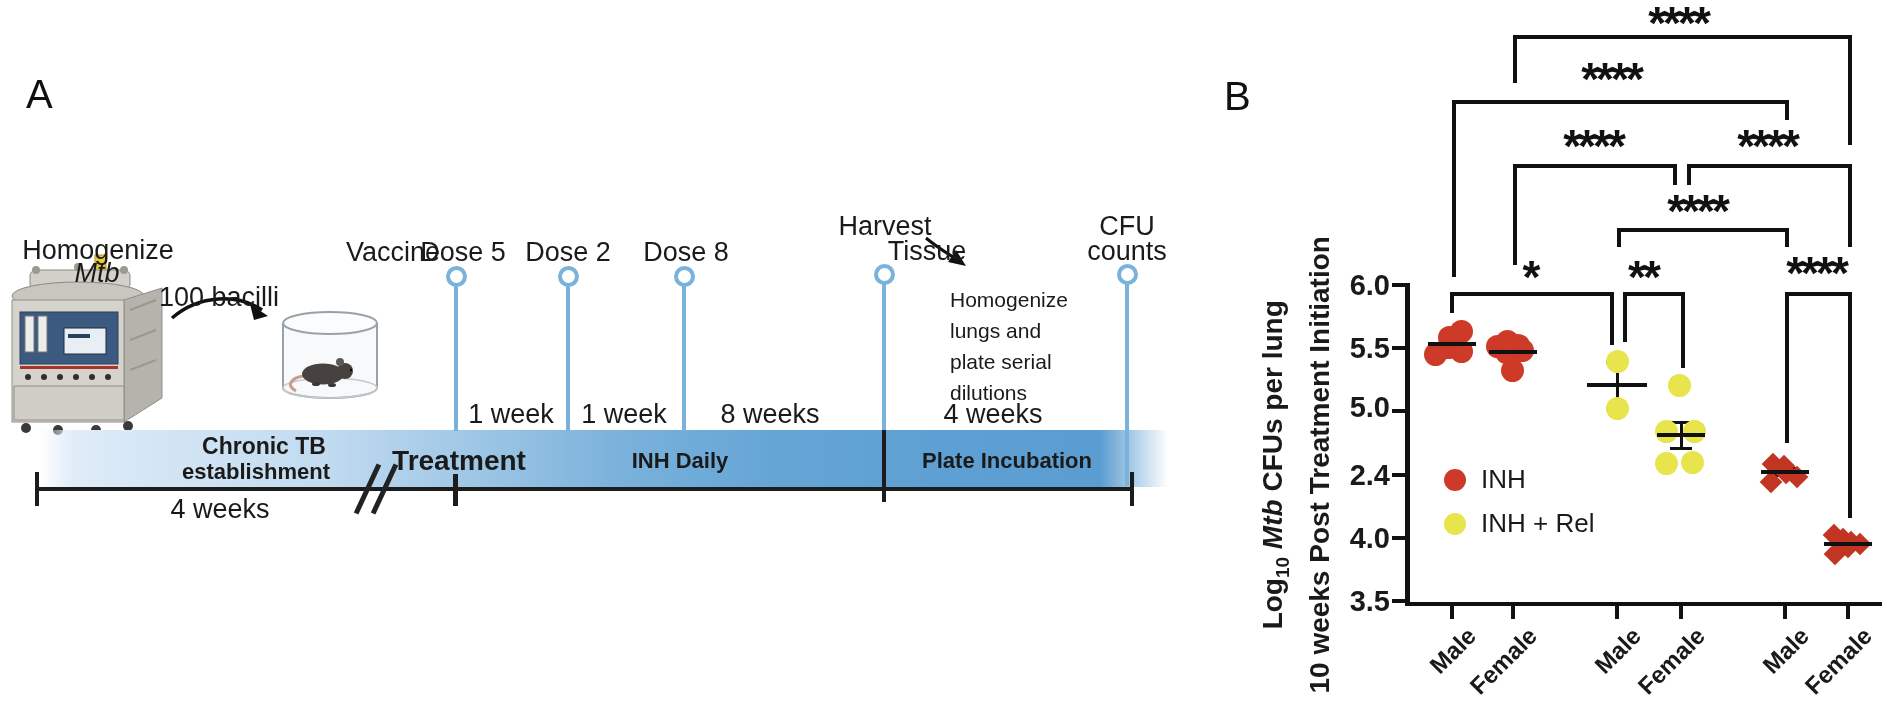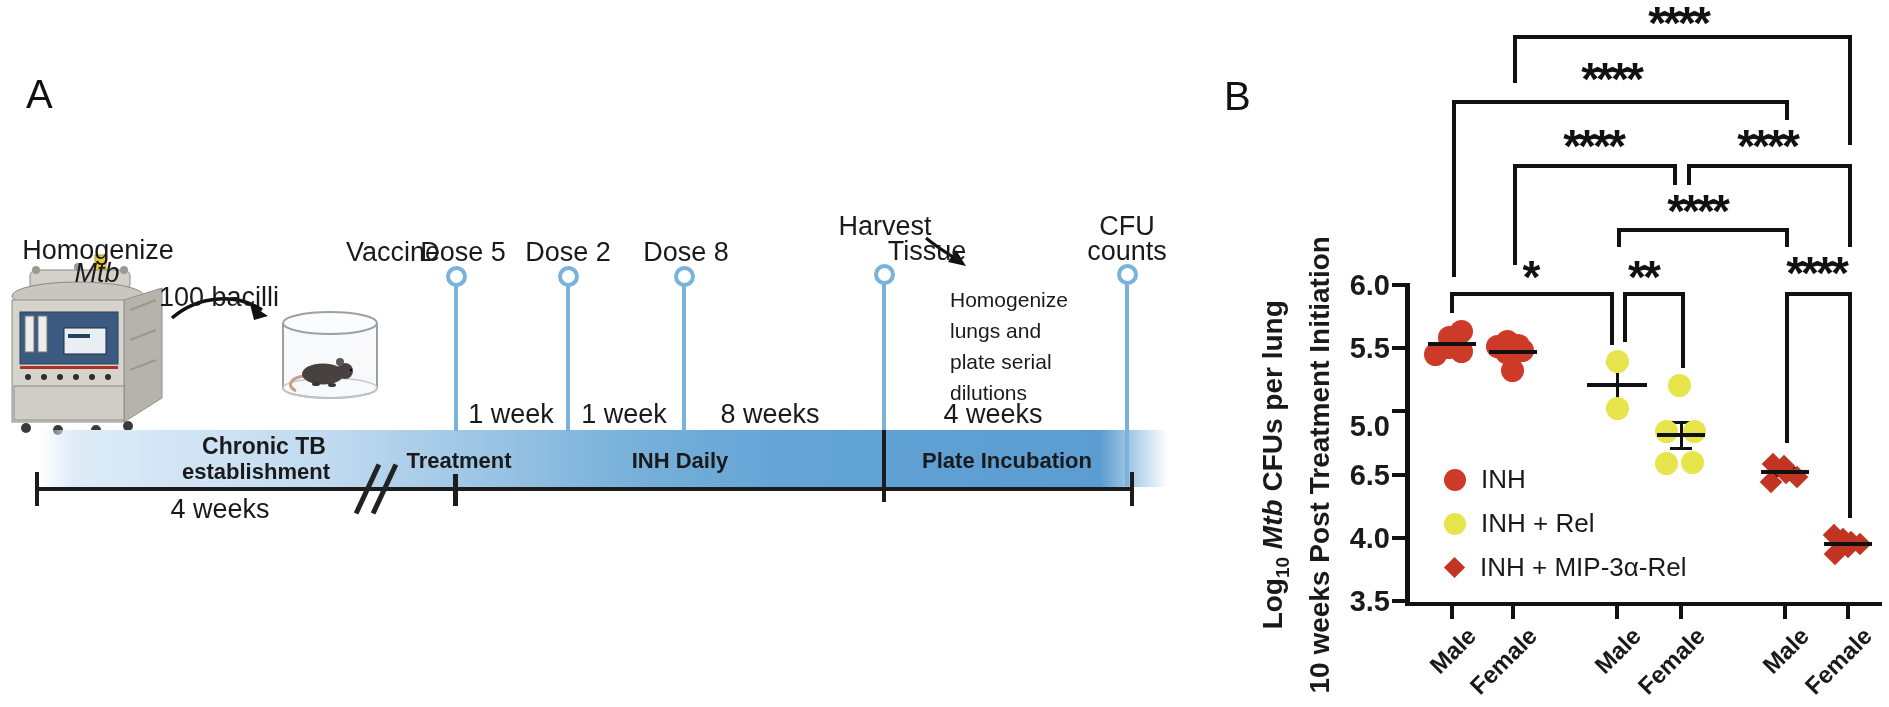--- a/index.html
+++ b/index.html
@@ -140,21 +140,21 @@
       <div>lungs and</div>
       <div>plate serial</div>
       <div>dilutions</div>
     </div>
   <div class="lbl" style="left:511px;top:402px;">1 week</div>
   <div class="lbl" style="left:624px;top:402px;">1 week</div>
   <div class="lbl" style="left:770px;top:402px;">8 weeks</div>
   <div class="lbl" style="left:993px;top:402px;">4 weeks</div>
   <div class="lbl bold" style="left:264px;top:434px;font-size:23px;">Chronic TB</div>
   <div class="lbl bold" style="left:256px;top:459px;font-size:22px;">establishment</div>
-  <div class="lbl bold" style="left:459px;top:448px;font-size:22px;">Treatment</div>
+  <div class="lbl bold" style="left:459px;top:448px;font-size:28px;">Treatment</div>
   <div class="lbl bold" style="left:680px;top:448px;font-size:22px;">INH Daily</div>
   <div class="lbl bold" style="left:1007px;top:448px;font-size:22px;">Plate Incubation</div>
   <div class="lbl" style="left:220px;top:497px;">4 weeks</div>
 
   <div class="panel-letter" style="left:1224px;top:74px;">B</div>
 
   <div id="ylabel">
     <div>
       <span>Log</span><sub>10</sub><span class="ital"> Mtb </span><span>CFUs per lung</span>
     </div>
@@ -162,23 +162,23 @@
   </div>
 
   <div id="chart" class="abs" style="left:0;top:0;width:1889px;height:707px;">
       <div class="axis" style="left: 1405px; top: 283px; width: 5px; height: 323px;"></div>
       <div class="axis" style="left: 1405px; top: 602px; width: 477px; height: 4px;"></div>
       <div class="axis" style="left: 1392px; top: 283px; width: 13px; height: 4px;"></div>
       <div class="ytick-label" style="left: 1320px; top: 269px;">6.0</div>
       <div class="axis" style="left: 1392px; top: 346.2px; width: 13px; height: 4px;"></div>
       <div class="ytick-label" style="left: 1320px; top: 332.2px;">5.5</div>
       <div class="axis" style="left: 1392px; top: 409.4px; width: 13px; height: 4px;"></div>
-      <div class="ytick-label" style="left: 1320px; top: 410px;">5.0</div>
+      <div class="ytick-label" style="left: 1320px; top: 391px;">5.0</div>
       <div class="axis" style="left: 1392px; top: 472.6px; width: 13px; height: 4px;"></div>
-      <div class="ytick-label" style="left: 1320px; top: 458.6px;">6.5</div>
+      <div class="ytick-label" style="left: 1320px; top: 458.6px;">2.4</div>
       <div class="axis" style="left: 1392px; top: 535.8px; width: 13px; height: 4px;"></div>
       <div class="ytick-label" style="left: 1320px; top: 521.8px;">4.0</div>
       <div class="axis" style="left: 1392px; top: 599px; width: 13px; height: 4px;"></div>
       <div class="ytick-label" style="left: 1320px; top: 585px;">3.5</div>
       <div class="axis" style="left: 1450px; top: 606px; width: 4px; height: 13px;"></div>
       <div class="xtick-label" style="left: 1332px; top: 622px;">Male</div>
       <div class="axis" style="left: 1511px; top: 606px; width: 4px; height: 13px;"></div>
       <div class="xtick-label" style="left: 1393px; top: 622px;">Female</div>
       <div class="axis" style="left: 1615px; top: 606px; width: 4px; height: 13px;"></div>
       <div class="xtick-label" style="left: 1497px; top: 622px;">Male</div>
@@ -274,18 +274,14 @@
       <div class="pt-diamond" style="left: 1840px; top: 538.648px; width: 16px; height: 16px; background: rgb(194, 53, 34);"></div>
       <div class="meanline" style="left: 1824px; top: 542.12px; width: 48px;"></div>
       <div class="legend-row" style="left: 1444px; top: 464px;">
         <span style="width: 22px; height: 22px; border-radius: 50%; background: rgb(205, 58, 39); display: inline-block;"></span>
         <span>INH</span>
       </div>
       <div class="legend-row" style="left: 1444px; top: 508px;">
         <span style="width: 22px; height: 22px; border-radius: 50%; background: rgb(231, 228, 76); display: inline-block;"></span>
         <span>INH + Rel</span>
       </div>
-      <div class="legend-row" style="left: 1444px; top: 552px;">
-        <span style="width: 15px; height: 15px; background: rgb(194, 53, 34); display: inline-block; transform: rotate(45deg); margin: 0px 3px;"></span>
-        <span>INH + MIP-3α-Rel</span>
-      </div>
     </div>
 </div>
 
 </body></html>

